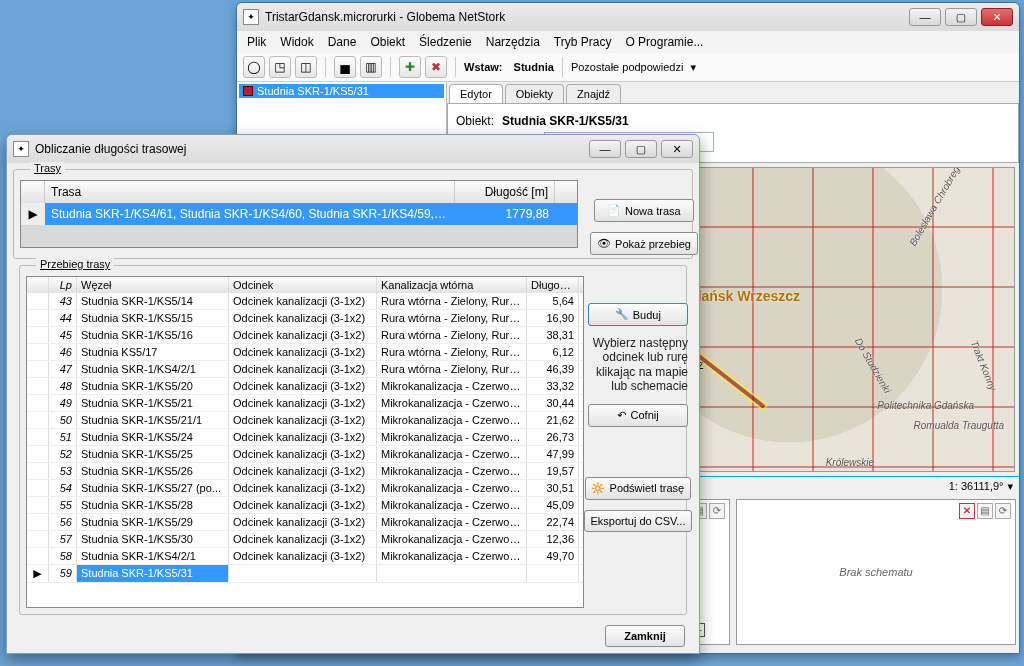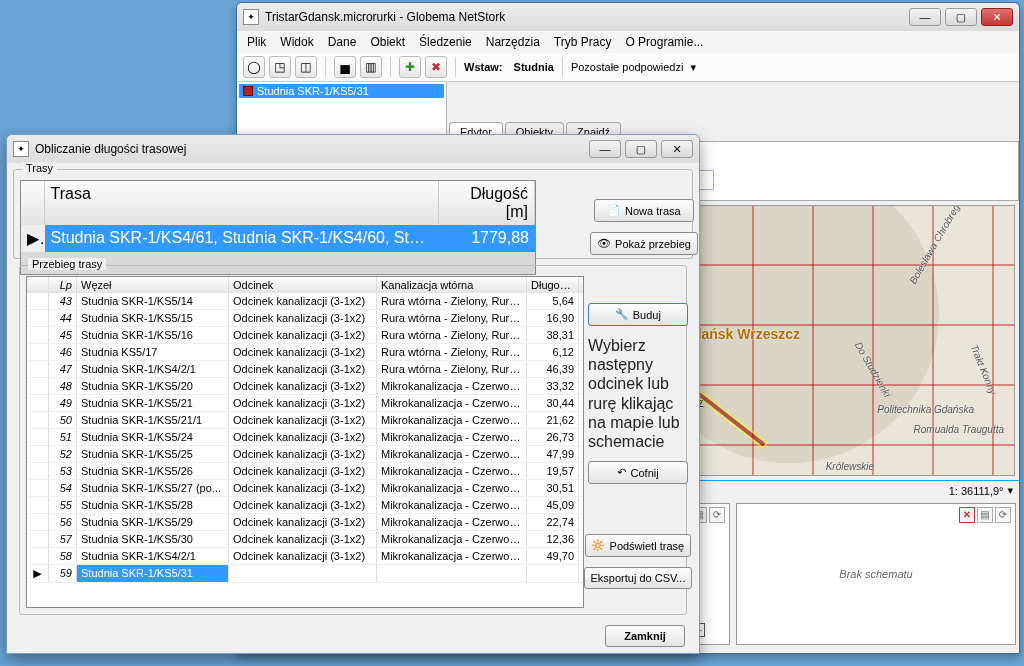--- a/index.html
+++ b/index.html
@@ -73,21 +73,21 @@
     border-right:1px solid #bbb;
     padding:2px;
   }
   .tree-row {
     background:#3399ff;color:#fff;
     padding:1px 4px;
     display:flex;align-items:center;gap:4px;
     font-size:11px;
   }
   .tree-row .sq{width:10px;height:10px;background:#b22222;border:1px solid #600;}
-  .right-pane { flex:1; display:flex; flex-direction:column;margin-top:38px; }
+  .right-pane { flex:1; display:flex; flex-direction:column; }
   .tabs {
     display:flex; gap:0;
     padding:2px 2px 0 2px;
     font-size:11px;
   }
   .tab {
     padding:3px 10px;
     border:1px solid #aaa;
     border-bottom:none;
     background:#eee;
@@ -147,28 +147,28 @@
     box-shadow:0 6px 16px rgba(0,0,0,.4);
   }
   .groupbox {
     margin:6px;
     border:1px solid #bbb;
     border-radius:3px;
     position:relative;
     padding:10px 6px 6px 6px;
   }
   .groupbox > .legend{
-    position:absolute;top:-8px;left:8px;
-    background:#f0f0f0;padding:0 4px;font-size:11px;color:#000;
+    position:absolute;top:-8px;left:16px;
+    background:#f0f0f0;padding:0 4px;font-size:11px;color:#000;text-decoration:underline;
   }
   .tracy-table {
-    width: 516px;
+    width: 558px;
     border:1px solid #888;
     background:#fff;
-    font-size:16px;
+    font-size:12px;
   }
   .tracy-header{display:flex;background:linear-gradient(#fdfdfd,#e3e3e3);}
   .tracy-header div{padding:4px 6px;border-right:1px solid #ccc;}
   .tracy-row{display:flex;background:#3399ff;color:#fff;}
   .tracy-row div{padding:4px 6px;overflow:hidden;text-overflow:ellipsis;white-space:nowrap;}
   .tracy-col-marker{width:24px;text-align:center;}
   .tracy-col-trasa{width:410px;}
   .tracy-col-dl{width:100px;text-align:right;}
   .side-buttons{
     position:absolute;right:0;top:0;
@@ -195,21 +195,21 @@
   .pt-head{display:flex;background:linear-gradient(#fdfdfd,#e3e3e3);position:sticky;top:0;}
   .pt-head div,.pt-row div{border-right:1px solid #ddd;padding:2px 4px;white-space:nowrap;overflow:hidden;text-overflow:ellipsis;}
   .pt-row{display:flex;border-bottom:1px solid #eee;}
   .pt-row.selected div.c-wezel{background:#3399ff;color:#fff;}
   .c-mark{width:22px;text-align:center;}
   .c-lp{width:28px;text-align:right;font-style:italic;}
   .c-wezel{width:152px;}
   .c-odc{width:148px;}
   .c-kan{width:150px;}
   .c-dl{width:52px;text-align:right;}
-  .hint-text{font-size:16px;color:#222;text-align:left;width:100px;line-height:1.2;}
+  .hint-text{font-size:12px;color:#222;text-align:right;width:100px;line-height:1.2;}
   .bottom-bar{position:absolute;left:0;right:0;bottom:0;display:flex;justify-content:flex-end;padding:6px 14px;font-weight:bold;}
 </style>
 </head>
 <body>
 
 <div class="main-window">
   <div class="titlebar">
     <span class="ticon">✦</span>
     <span class="title">TristarGdansk.microrurki - Globema NetStork</span>
     <div class="win-controls">

